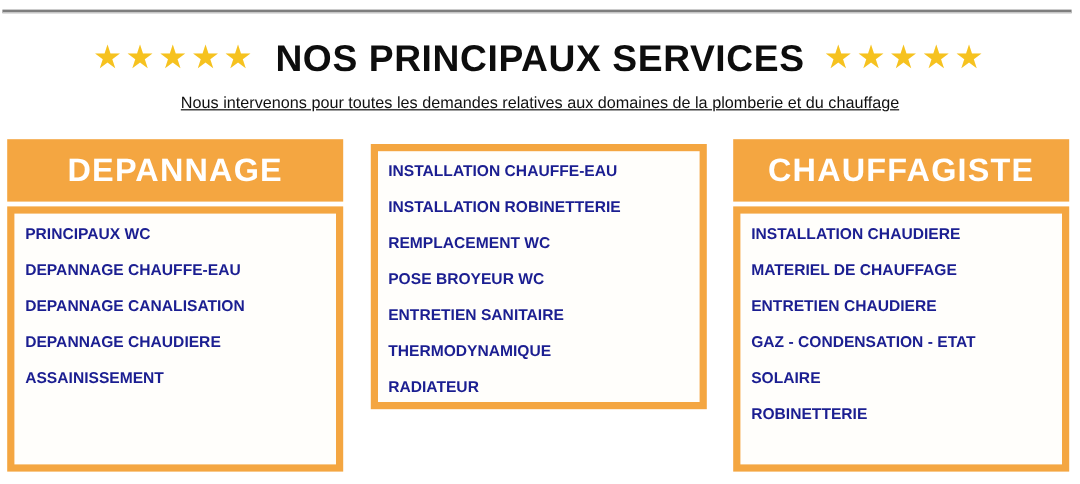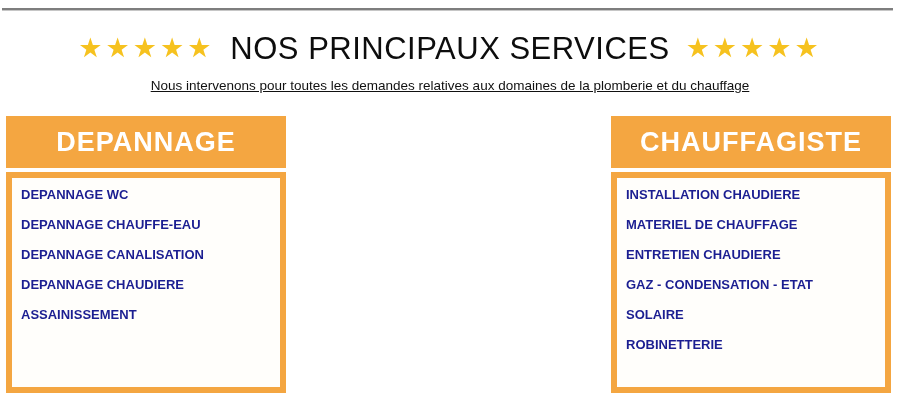--- a/index.html
+++ b/index.html
@@ -41,21 +41,21 @@
   .stars {
     color: #f6c21f;
     font-size: 27px;
     letter-spacing: 3px;
     line-height: 1;
     white-space: nowrap;
   }
   .page-title {
     margin: 0;
     font-size: 31px;
-    font-weight: 400;
+    font-weight: 700;
     letter-spacing: 0.5px;
     color: #0d0d0d;
     line-height: 1;
     white-space: nowrap;
   }
   .subtitle {
     margin-top: 10px;
     font-size: 13.5px;
     color: #111111;
     text-decoration: underline;
@@ -116,29 +116,38 @@
       <span class="stars">★★★★★</span>
     </div>
     <div class="subtitle">Nous intervenons pour toutes les demandes relatives aux domaines de la plomberie et du chauffage</div>
   </div>
 
   <div class="cards">
 
     <section class="card">
       <div class="card-header">DEPANNAGE</div>
       <div class="card-body">
-          <div class="item">DEPANNAGE WC</div>
+          <div class="item">PRINCIPAUX WC</div>
           <div class="item">DEPANNAGE CHAUFFE-EAU</div>
           <div class="item">DEPANNAGE CANALISATION</div>
           <div class="item">DEPANNAGE CHAUDIERE</div>
           <div class="item">ASSAINISSEMENT</div>
         </div>
     </section>
 
     <section class="card">
+      <div class="card-body">
+          <div class="item">INSTALLATION CHAUFFE-EAU</div>
+          <div class="item">INSTALLATION ROBINETTERIE</div>
+          <div class="item">REMPLACEMENT WC</div>
+          <div class="item">POSE BROYEUR WC</div>
+          <div class="item">ENTRETIEN SANITAIRE</div>
+          <div class="item">THERMODYNAMIQUE</div>
+          <div class="item">RADIATEUR</div>
+        </div>
     </section>
 
     <section class="card">
       <div class="card-header">CHAUFFAGISTE</div>
       <div class="card-body">
           <div class="item">INSTALLATION CHAUDIERE</div>
           <div class="item">MATERIEL DE CHAUFFAGE</div>
           <div class="item">ENTRETIEN CHAUDIERE</div>
           <div class="item">GAZ - CONDENSATION - ETAT</div>
           <div class="item">SOLAIRE</div>

